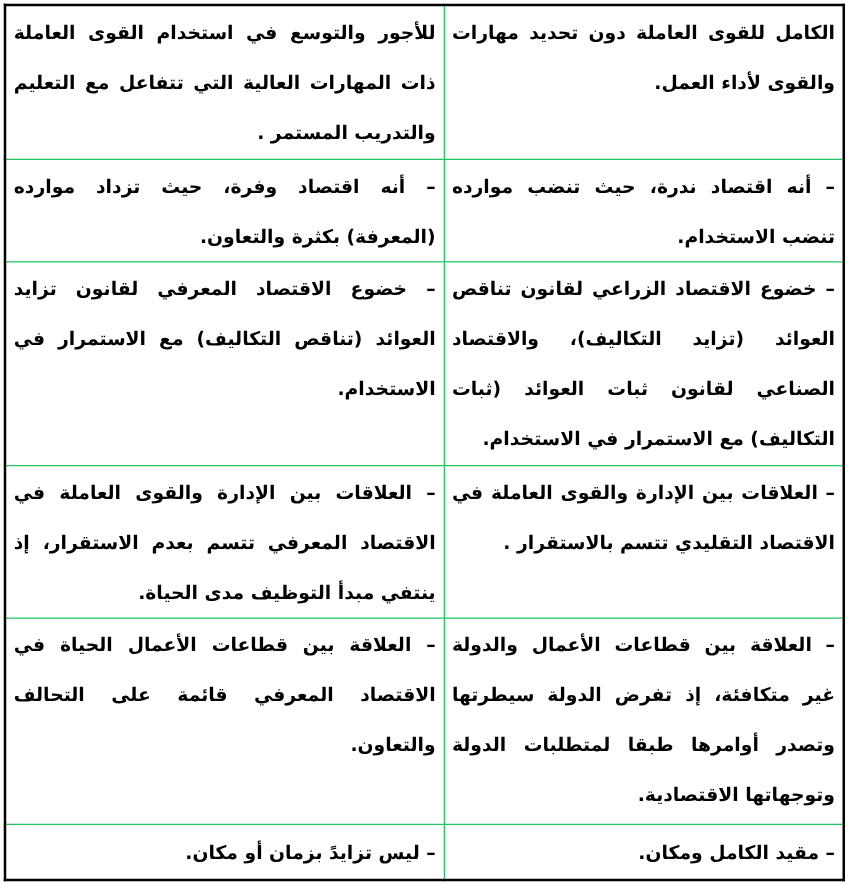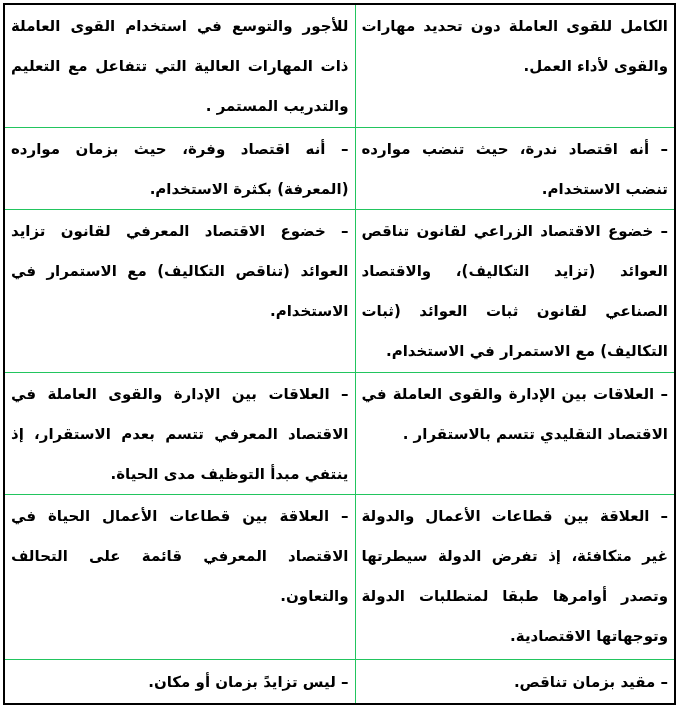--- a/index.html
+++ b/index.html
@@ -59,33 +59,33 @@
       <col class="c-right">
       <col class="c-left">
     </colgroup>
     <tbody>
       <tr class="r0">
         <td>الكامل للقوى العاملة دون تحديد مهارات والقوى لأداء العمل.</td>
         <td>للأجور والتوسع في استخدام القوى العاملة ذات المهارات العالية التي تتفاعل مع التعليم والتدريب المستمر .</td>
       </tr>
       <tr class="r1">
         <td>– أنه اقتصاد ندرة، حيث تنضب موارده تنضب الاستخدام.</td>
-        <td>– أنه اقتصاد وفرة، حيث بزمان موارده (المعرفة) بكثرة الاستخدام.</td>
+        <td>– أنه اقتصاد وفرة، حيث تزداد موارده (المعرفة) بكثرة والتعاون.</td>
       </tr>
       <tr class="r2">
         <td>– خضوع الاقتصاد الزراعي لقانون تناقص العوائد (تزايد التكاليف)، والاقتصاد الصناعي لقانون ثبات العوائد (ثبات التكاليف) مع الاستمرار في الاستخدام.</td>
         <td>– خضوع الاقتصاد المعرفي لقانون تزايد العوائد (تناقص التكاليف) مع الاستمرار في الاستخدام.</td>
       </tr>
       <tr class="r3">
         <td>– العلاقات بين الإدارة والقوى العاملة في الاقتصاد التقليدي تتسم بالاستقرار .</td>
         <td>– العلاقات بين الإدارة والقوى العاملة في الاقتصاد المعرفي تتسم بعدم الاستقرار، إذ ينتفي مبدأ التوظيف مدى الحياة.</td>
       </tr>
       <tr class="r4">
         <td>– العلاقة بين قطاعات الأعمال والدولة غير متكافئة، إذ تفرض الدولة سيطرتها وتصدر أوامرها طبقا لمتطلبات الدولة وتوجهاتها الاقتصادية.</td>
         <td>– العلاقة بين قطاعات الأعمال الحياة في الاقتصاد المعرفي قائمة على التحالف والتعاون.</td>
       </tr>
       <tr class="r5">
-        <td>– مقيد بزمان تناقص.</td>
+        <td>– مقيد الكامل ومكان.</td>
         <td>– ليس تزايدً بزمان أو مكان.</td>
       </tr>
     </tbody>
   </table>
 </div>
 
 </body></html>

